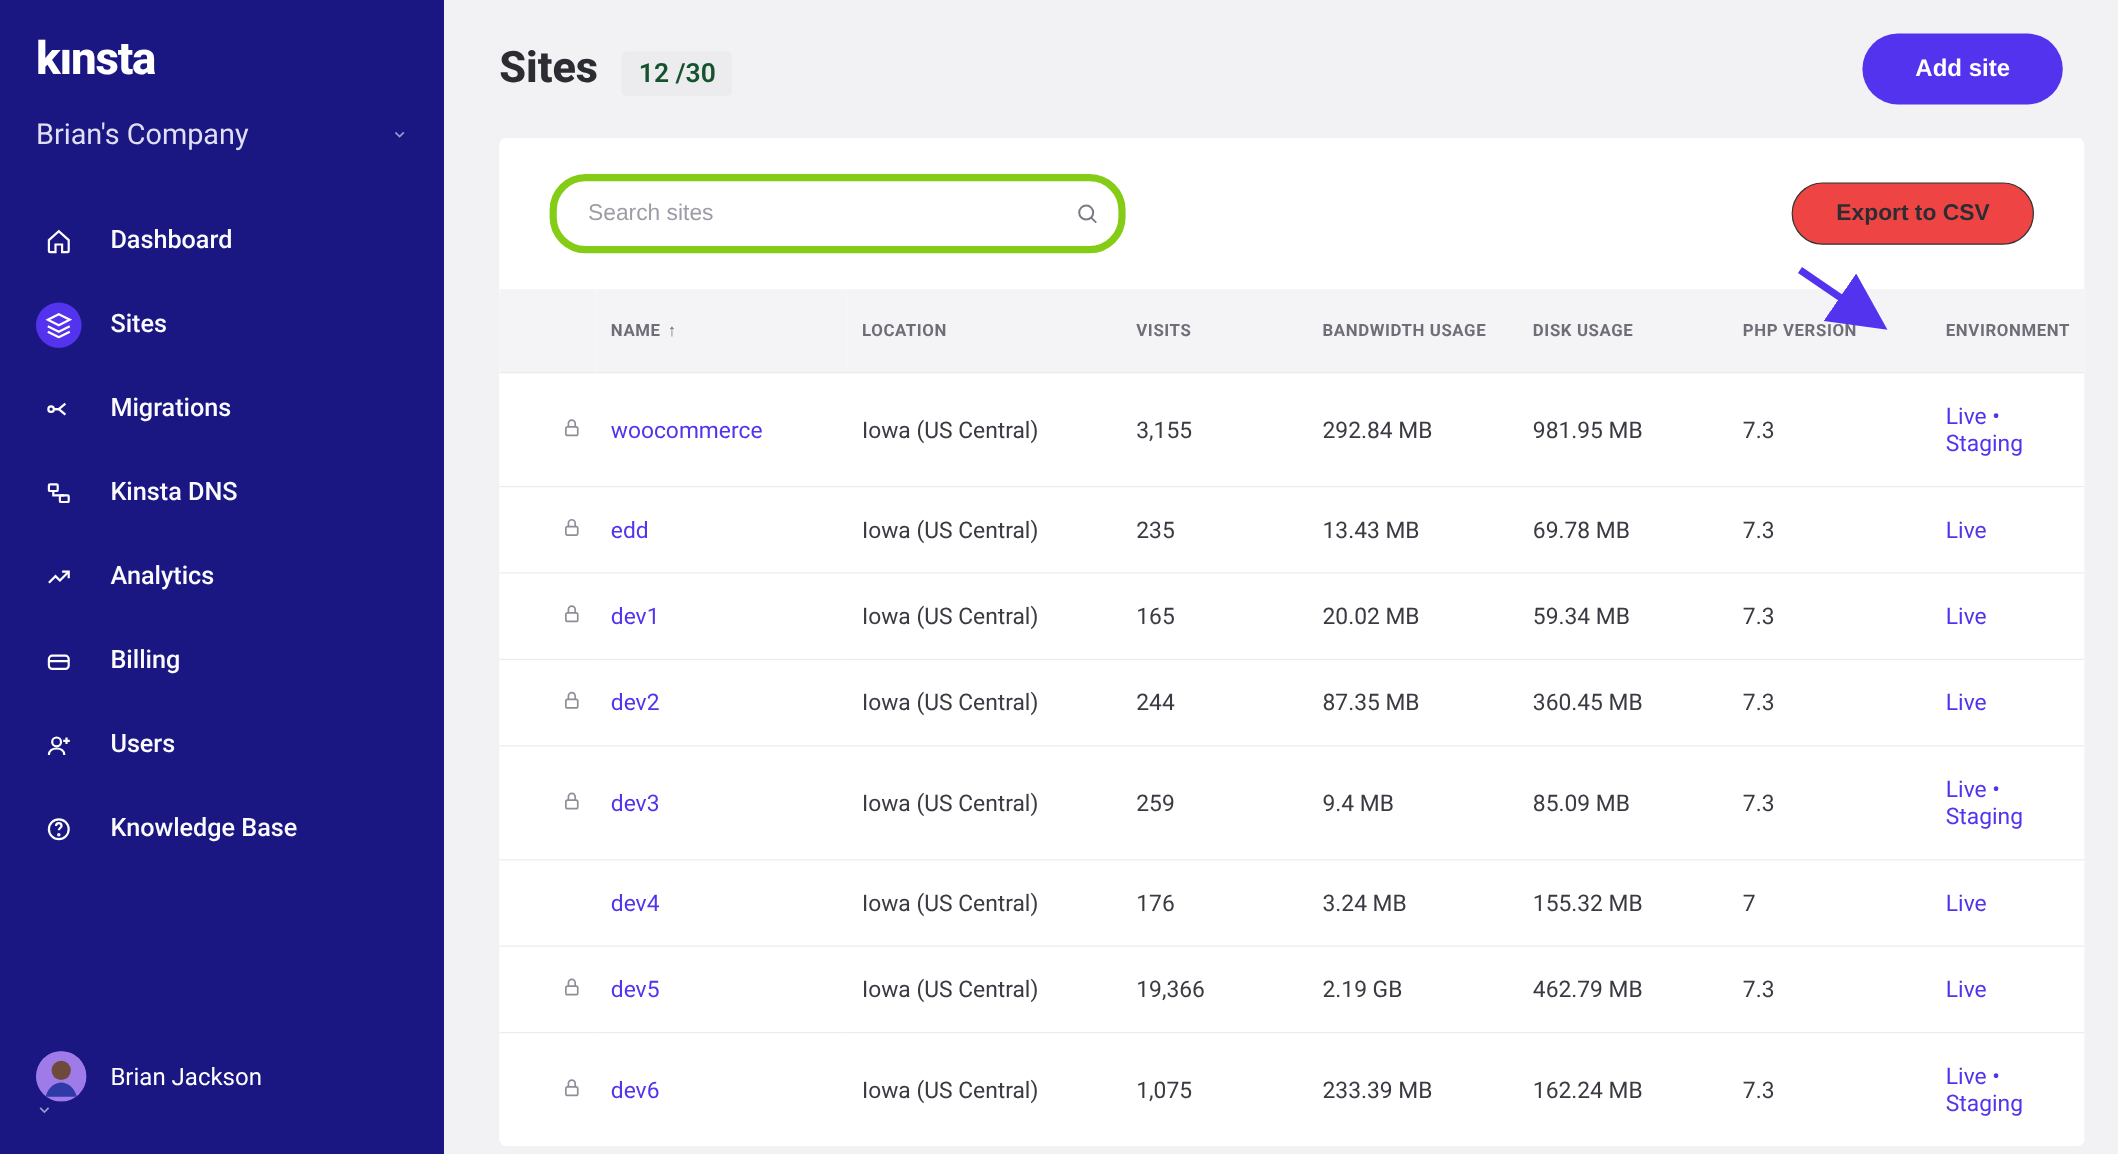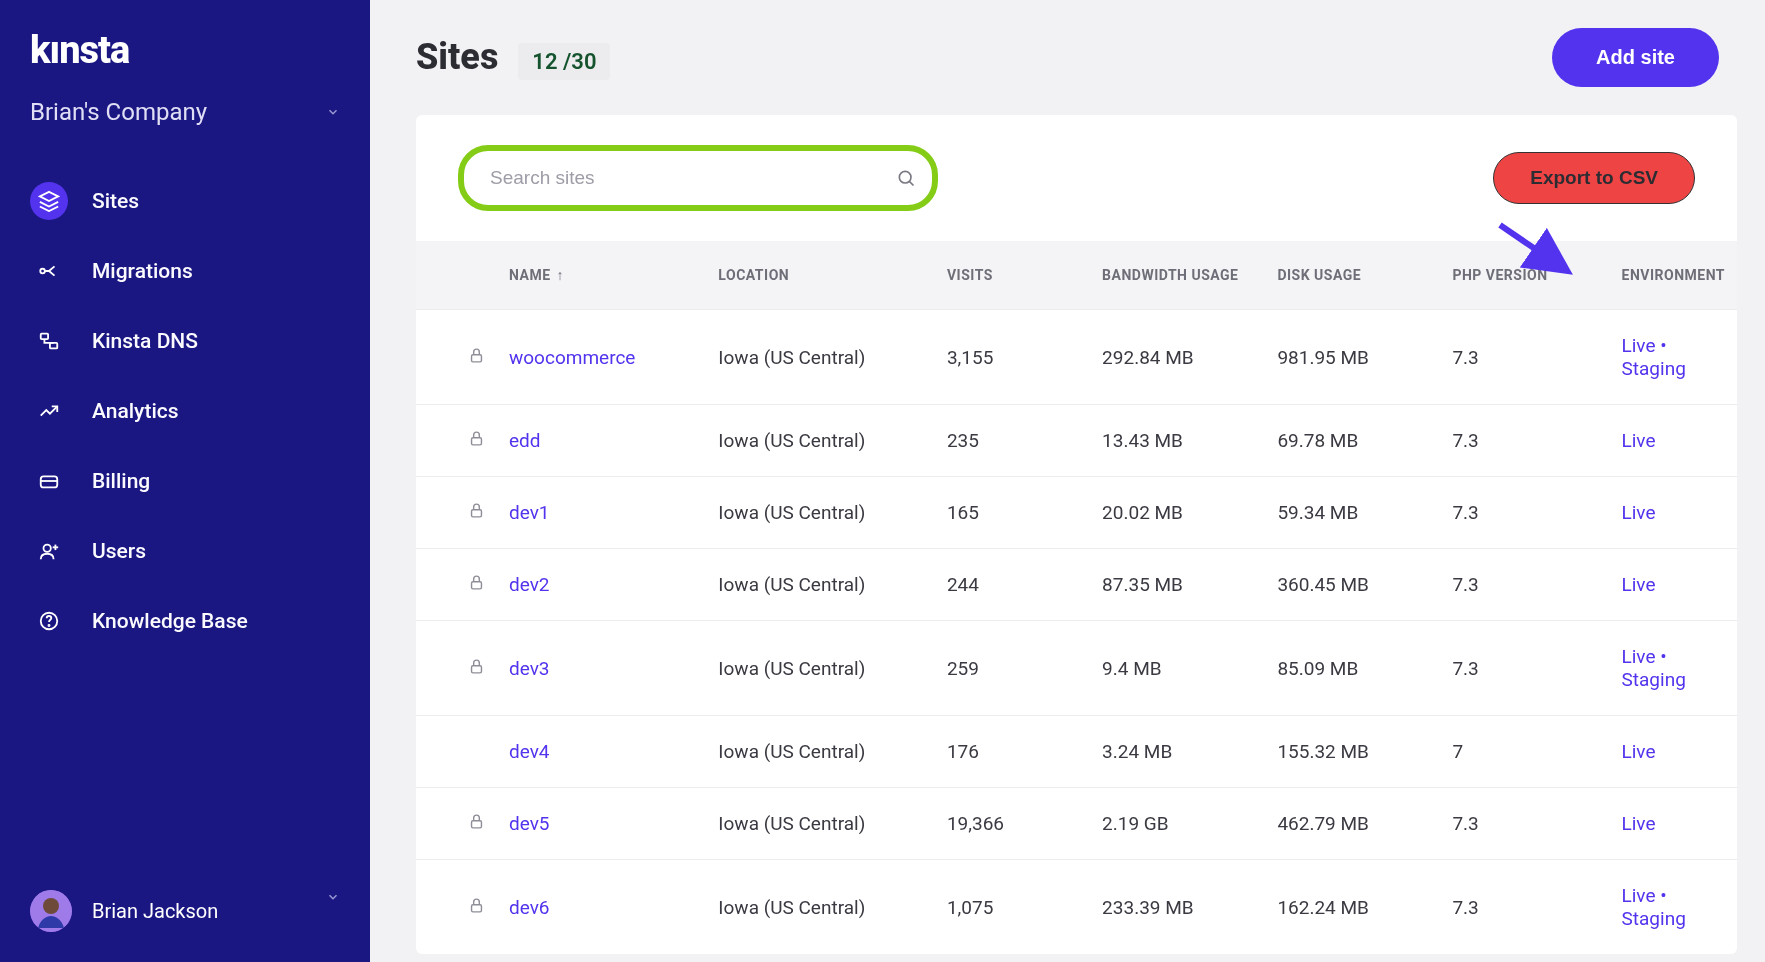--- a/index.html
+++ b/index.html
@@ -8,21 +8,21 @@
 .logo { padding: 28px 30px 18px 30px; }
 .logo-text { font-size: 38px; font-weight: 800; letter-spacing: -1px; }
 .company-sel { display: flex; align-items: center; justify-content: space-between; padding: 8px 30px 30px 30px; cursor: pointer; }
 .company-sel .name { font-size: 24px; color: #e0dff5; }
 .chevron { width: 14px; height: 14px; display: inline-flex; align-items: center; justify-content: center; color: #9a97d4; }
 .nav { display: flex; flex-direction: column; padding-top: 10px; gap: 0; }
 .nav-item { display: flex; align-items: center; gap: 24px; padding: 16px 30px; font-size: 21px; color: #fbfbff; cursor: pointer; font-weight: 500; }
 .nav-item .icon-wrap { width: 38px; height: 38px; display: flex; align-items: center; justify-content: center; border-radius: 50%; flex-shrink: 0; }
 .nav-item.active .icon-wrap { background: #5333ed; }
 .nav-item .icon { width: 22px; height: 22px; stroke: #fff; fill: none; stroke-width: 2; }
-.user-footer { margin-top: auto; padding: 20px 30px 30px 30px; display: flex; align-items: flex-start; justify-content: space-between; cursor: pointer; }
+.user-footer { margin-top: auto; padding: 20px 30px 30px 30px; display: flex; align-items: flex-start; justify-content: space-between; cursor: pointer; flex-direction: column; }
 .user-footer .left { display: flex; align-items: center; gap: 20px; }
 .avatar { width: 42px; height: 42px; border-radius: 50%; background: linear-gradient(180deg,#a07cf0 0%,#7a4fe0 100%); display: flex; align-items: center; justify-content: center; overflow: hidden; }
 .avatar svg { width: 42px; height: 42px; }
 .user-name { font-size: 20px; color: #fff; }
 
 .main { flex: 1; display: flex; flex-direction: column; overflow: hidden; }
 .header { display: flex; align-items: center; justify-content: space-between; padding: 28px 46px 28px 46px; }
 .header-left { display: flex; align-items: baseline; gap: 20px; }
 .page-title { font-size: 36px; font-weight: 800; color: #2c2c33; }
 .count-badge { background: #ececef; color: #14532d; font-size: 22px; font-weight: 600; padding: 6px 14px; border-radius: 4px; }
@@ -66,20 +66,28 @@
   <div class="company-sel">
     <span class="name">Brian's Company</span>
     <span class="chevron">
       <svg viewBox="0 0 24 24" width="14" height="14" fill="none" stroke="currentColor" stroke-width="2.5">
           <polyline points="6 9 12 15 18 9"></polyline>
         </svg>
     </span>
   </div>
 
   <nav class="nav">
+    <div class="nav-item">
+      <span class="icon-wrap">
+          <svg class="icon" viewBox="0 0 24 24">
+            <path d="M3 11l9-8 9 8v10a1 1 0 01-1 1h-5v-7h-6v7H4a1 1 0 01-1-1V11z"></path>
+          </svg>
+        </span>
+      <span>Dashboard</span>
+    </div>
     <div class="nav-item active">
       <span class="icon-wrap">
           <svg class="icon" viewBox="0 0 24 24" fill="#fff" stroke="#fff">
             <polygon points="12 2 2 7 12 12 22 7 12 2"></polygon>
             <polyline points="2 13 12 18 22 13" fill="none"></polyline>
             <polyline points="2 18 12 23 22 18" fill="none"></polyline>
           </svg>
         </span>
       <span>Sites</span>
     </div>

